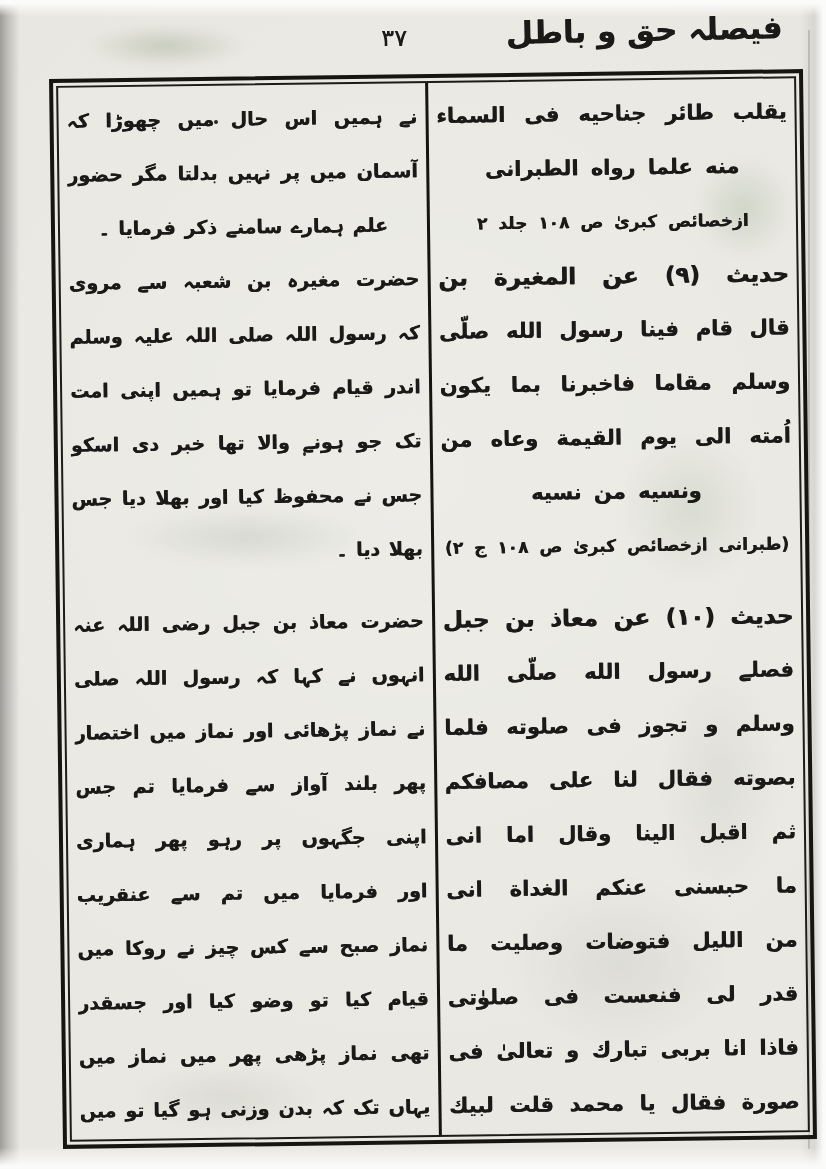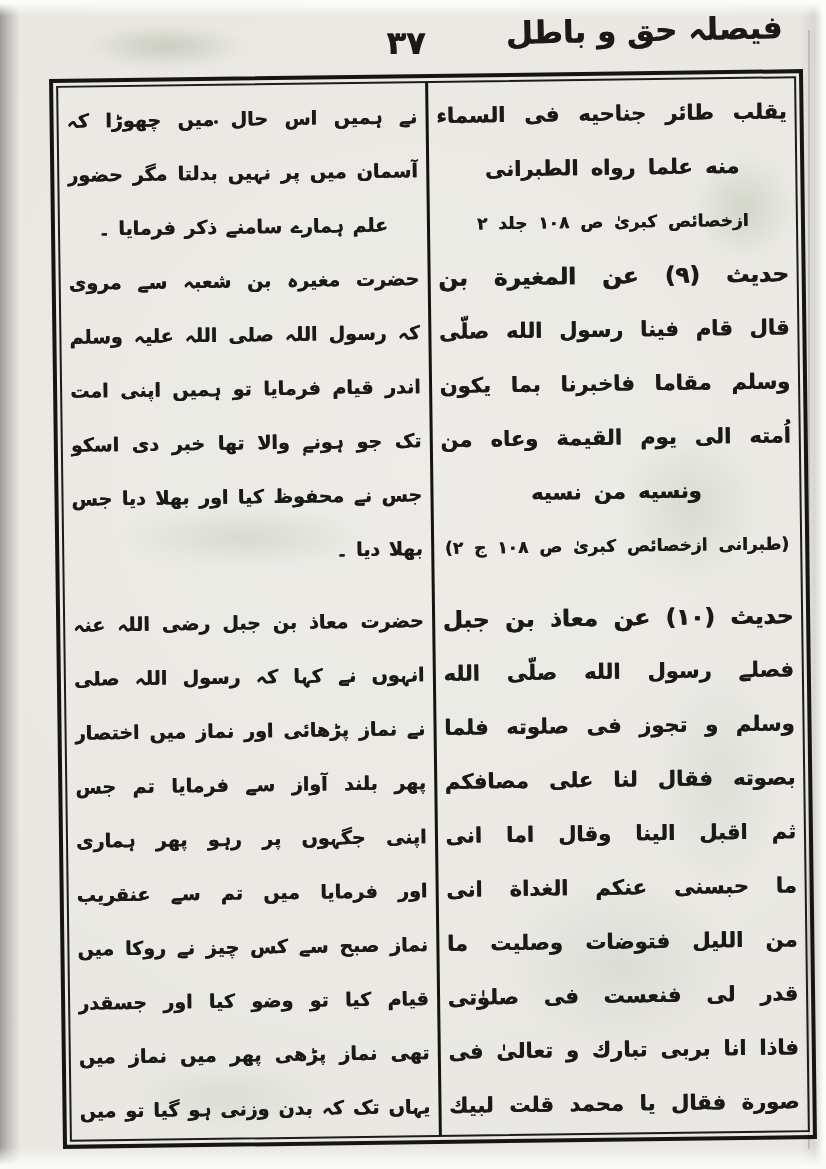--- a/index.html
+++ b/index.html
@@ -29,22 +29,22 @@
   .g3{left:598px;top:408px;width:185px;height:200px;background:radial-gradient(closest-side,rgba(140,160,125,0.30),rgba(140,160,125,0) 75%);}
   .g4{left:86px;top:498px;width:320px;height:78px;background:radial-gradient(closest-side,rgba(120,140,115,0.28),rgba(120,140,115,0) 75%);}
   .g5{left:470px;top:850px;width:300px;height:230px;background:radial-gradient(closest-side,rgba(120,125,120,0.18),rgba(120,125,120,0) 75%);}
   .g6{left:96px;top:1052px;width:260px;height:90px;background:radial-gradient(closest-side,rgba(125,140,120,0.20),rgba(125,140,120,0) 75%);}
   .g7{left:636px;top:630px;width:165px;height:300px;background:radial-gradient(closest-side,rgba(120,130,118,0.16),rgba(120,130,118,0) 75%);}
 
   
   .hdr-title{position:absolute;right:40px;top:12px;width:280px;height:52px;
     font-size:31px;font-weight:bold;text-align:left;direction:rtl;
     transform:rotate(-1.2deg);text-shadow:0.5px 0 0 currentColor;}
-  .hdr-page{position:absolute;left:376px;top:24px;width:60px;height:40px;
-    font-size:32px;font-weight:bold;text-align:center;text-shadow:0.5px 0 0 currentColor;}
+  .hdr-page{position:absolute;left:364px;top:24px;width:60px;height:40px;
+    font-size:24px;font-weight:normal;text-align:center;text-shadow:0.5px 0 0 currentColor;}
 
   
   .frame{position:absolute;left:56px;top:74px;width:746px;height:1062px;
     border:4px solid #161512;transform:rotate(-0.75deg);background:rgba(236,234,228,0.35);}
   .frame-inner{position:absolute;left:3px;top:3px;right:3px;bottom:3px;
     border:2px solid #1d1c19;display:flex;flex-direction:row;direction:ltr;}
   .col{flex:1 1 0;padding:6px 8px 0 8px;direction:rtl;overflow:visible;}
   .divider{width:3px;background:#15140f;}
 
   .ln{height:54px;line-height:54px;text-align:justify;text-align-last:justify;

